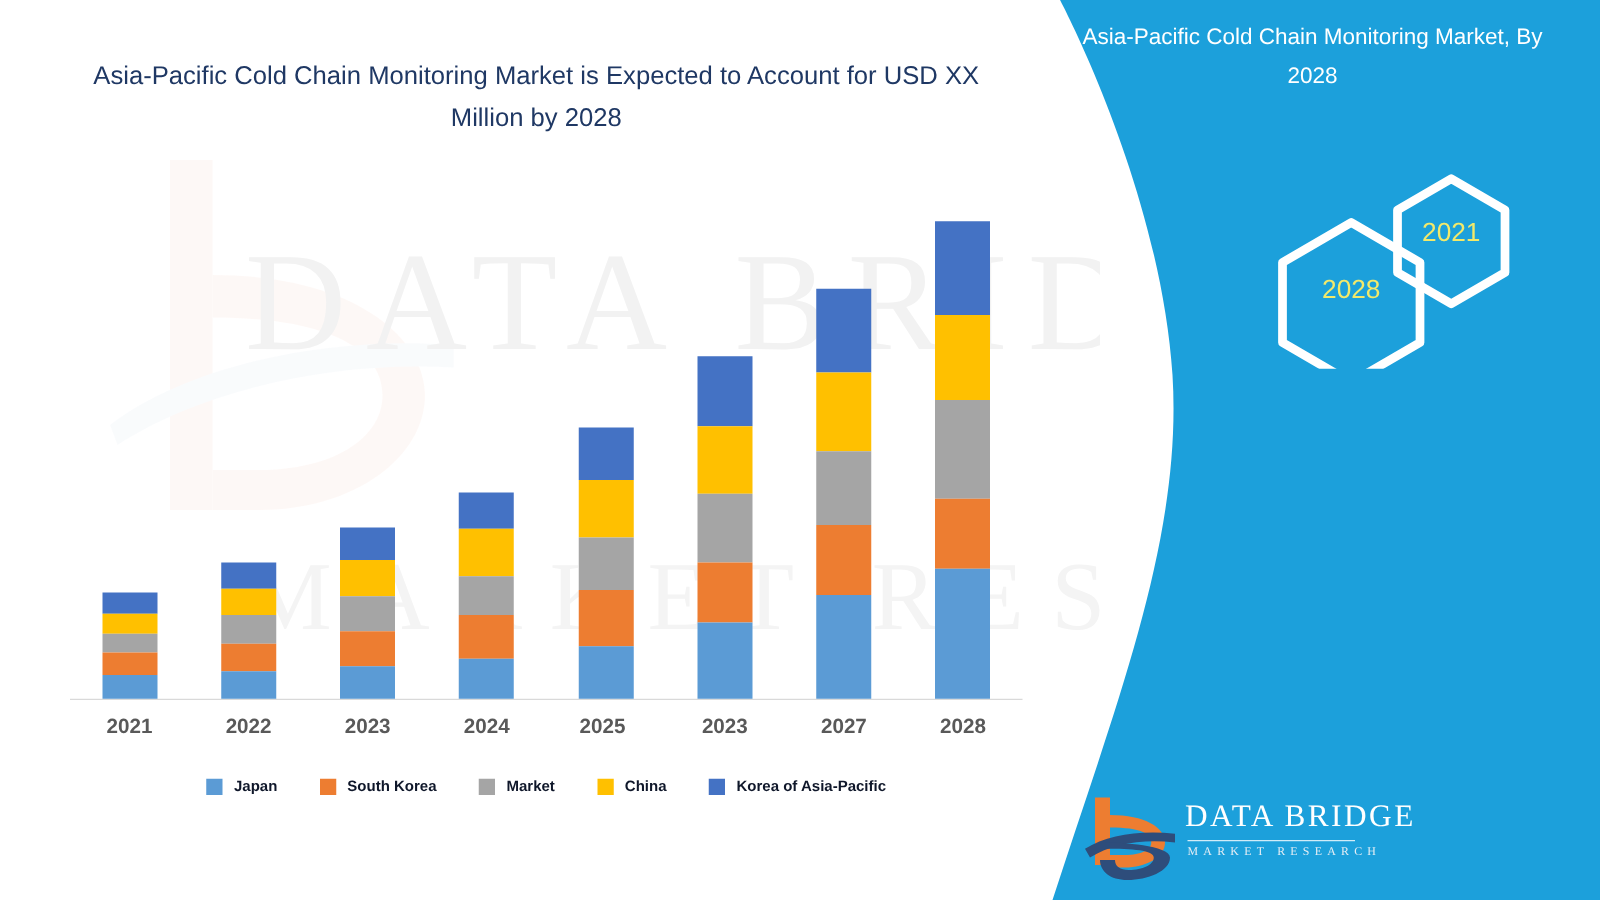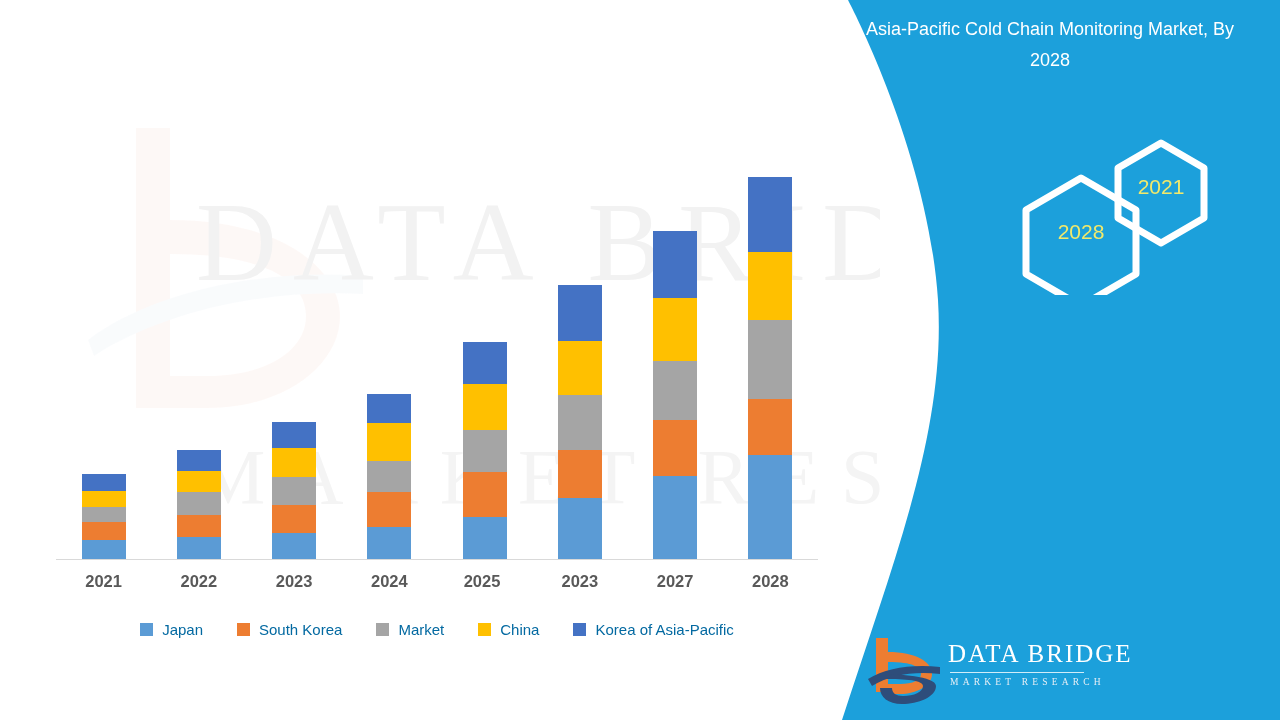--- a/index.html
+++ b/index.html
@@ -103,23 +103,23 @@
     display: flex;
     align-items: center;
     margin: 0 17px;
   }
   .legend-swatch {
     width: 13px; height: 13px;
     margin-right: 9px;
     display: inline-block;
   }
   .legend-label {
-    font-size: 15px;
-    font-weight: normal;
-    color: #0369a1;
+    font-size: 12px;
+    font-weight: bold;
+    color: #0f172a;
     white-space: nowrap;
   }
 
   
   .panel {
     position: absolute;
     right: 0; top: 0;
     width: 460px; height: 720px;
     overflow: hidden;
   }
@@ -198,20 +198,21 @@
   <div class="wm-layer">
     <svg class="wm-b" viewBox="0 0 300 330">
       <path d="M58 20 L58 300 L92 300 L92 20 Z" fill="#fbe9e2"></path>
       <path d="M92 112 C205 112 262 162 262 208 C262 258 205 300 130 300 L92 300 L92 268 L130 268 C186 268 228 244 228 208 C228 172 186 146 92 146 Z" fill="#fbe9e2"></path>
       <path d="M10 232 C70 186 180 160 285 168 L285 186 C185 180 80 206 16 248 Z" fill="#eef3f8"></path>
     </svg>
     <div class="wm-text1">DATA BRIDGE</div>
     <div class="wm-text2">MARKET RESEARCH</div>
   </div>
 
+  <div class="chart-title">Asia-Pacific Cold Chain Monitoring Market is Expected to Account for USD XX Million  by 2028</div>
 
   <div class="plot" id="plot">
     <div class="axis-line"></div>
   <div class="bar" style="left: 25.625px;">
         <div class="seg" style="height: 17.425px; background: rgb(68, 114, 196);"></div>
         <div class="seg" style="height: 15.375px; background: rgb(255, 192, 0);"></div>
         <div class="seg" style="height: 15.375px; background: rgb(165, 165, 165);"></div>
         <div class="seg" style="height: 17.425px; background: rgb(237, 125, 49);"></div>
         <div class="seg" style="height: 19.475px; background: rgb(91, 155, 213);"></div>
       </div>

